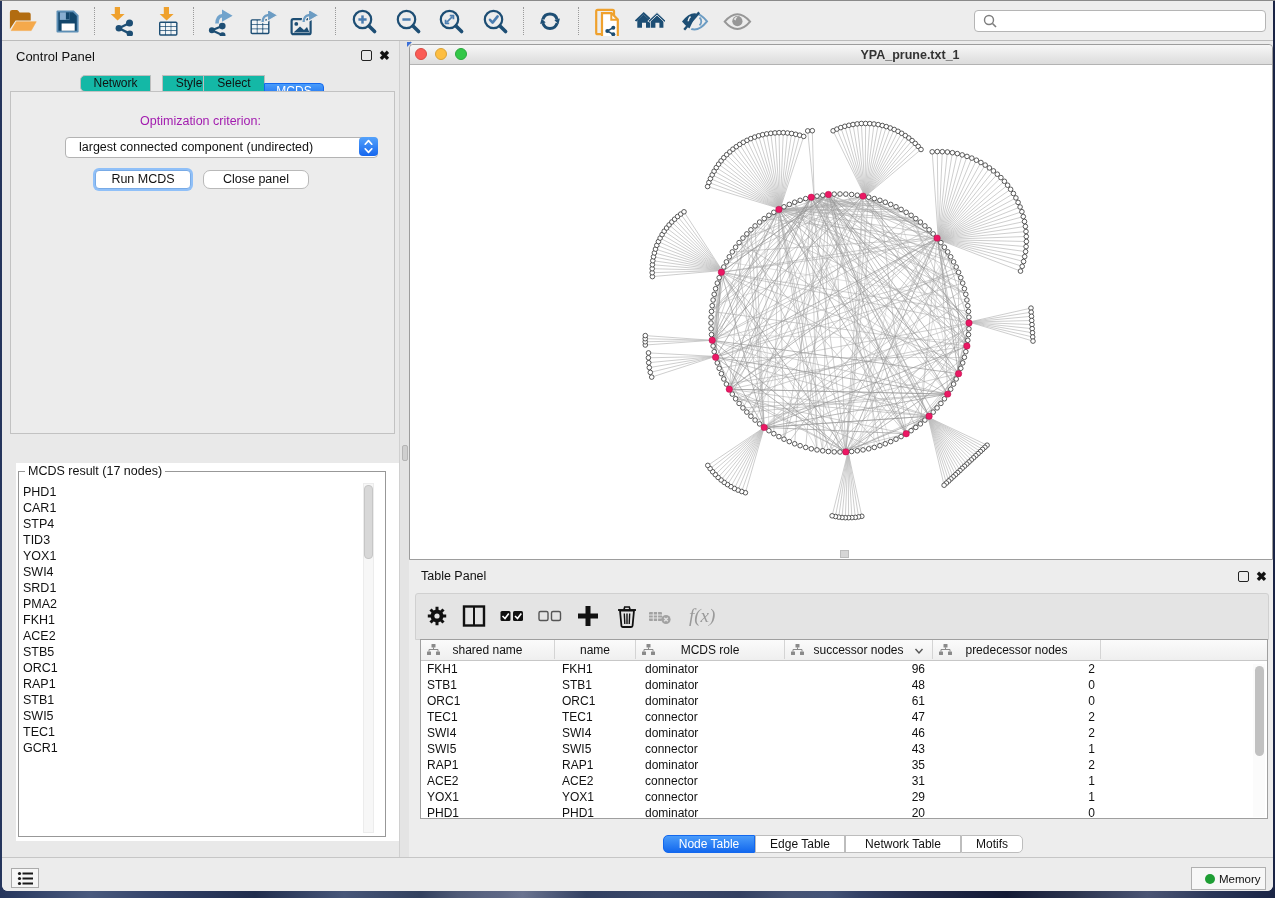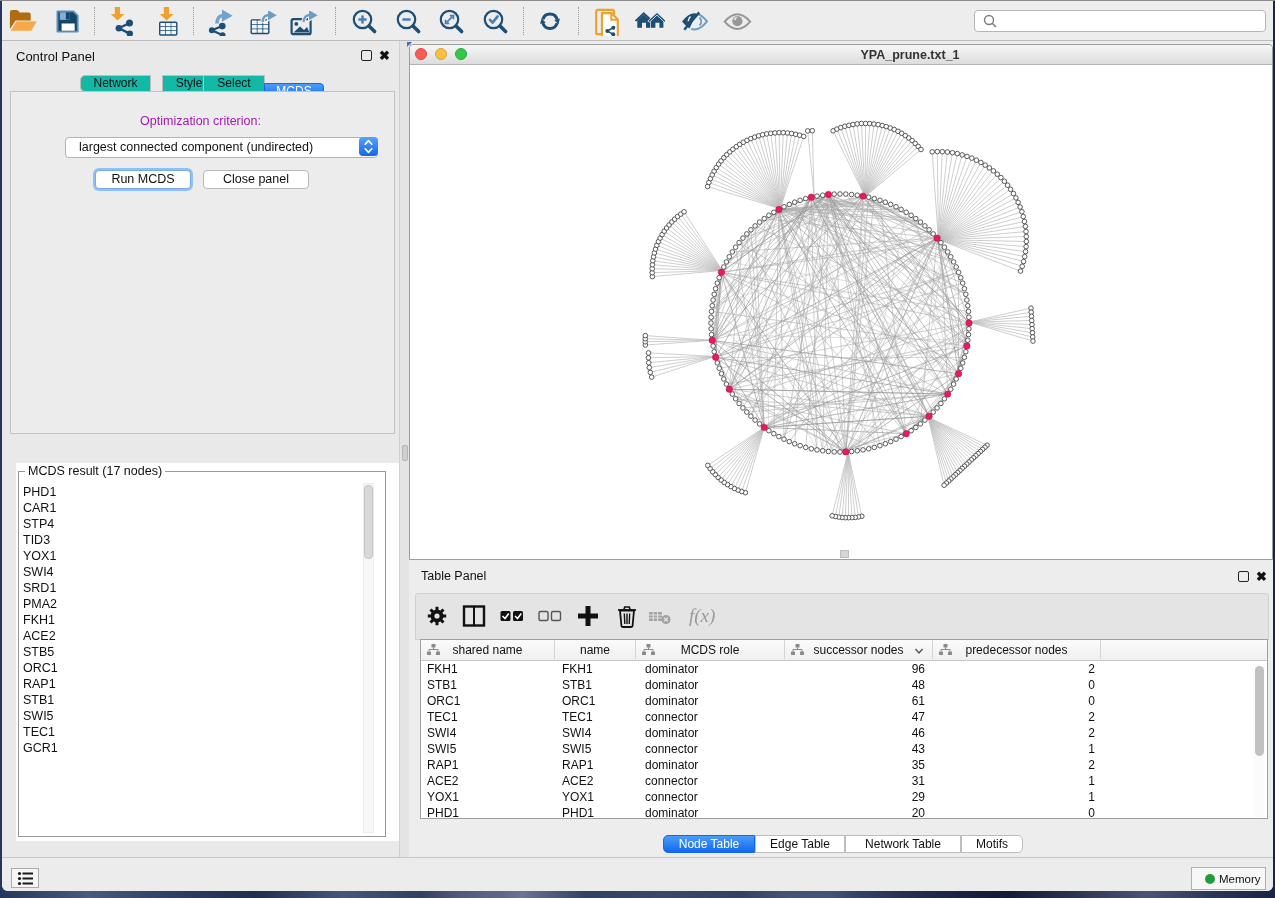--- a/index.html
+++ b/index.html
@@ -25,21 +25,21 @@
 .tab{position:absolute;top:0;height:15px;background:#14b8a6;border:1px solid #bdbdbd;font-size:12px;color:#111;text-align:center;line-height:15px;}
 #tab-mcds{background:linear-gradient(#4a9cfa,#1368ee);color:#fff;border-color:#1368ee;border-radius:0 4px 4px 0;}
 #tab-net{border-radius:5px 0 0 5px;}
 #tabpane{position:absolute;left:8px;top:50px;width:383px;height:341px;border:1px solid #c2c2c2;background:#ececec;}
 #optlabel{position:absolute;left:0;top:73px;width:397px;text-align:center;font-size:12.5px;color:#a21caf;}
 #combo{position:absolute;left:43px;top:96px;width:311px;height:19px;background:#fff;border:1px solid #b3b3b3;border-radius:4px;margin-left:20px;}
 #combo .txt{position:absolute;left:13px;top:2px;font-size:12.5px;color:#111;white-space:nowrap;}
 #combo .cap{position:absolute;right:-1px;top:-1px;width:19px;height:19px;background:linear-gradient(#54a2fb,#1566ee);border-radius:4px;}
 .btn{position:absolute;height:17px;background:#fff;border:1px solid #b9b9b9;border-radius:4px;font-size:12.5px;color:#111;text-align:center;line-height:17px;}
 #btn-run{left:93px;top:129px;width:94px;box-shadow:0 0 0 2px #90c0f8;border-color:#79abe6;}
-#btn-close{left:201px;top:129px;width:104px;}
+#btn-close{left:201px;top:129px;width:104px;border-radius:7px;}
 #mcds-white{position:absolute;left:14px;top:422px;width:384px;height:378px;background:#fff;}
 #mcds-fs{position:absolute;left:2px;top:8px;width:366px;height:364px;border:1px solid #989898;}
 #mcds-label{position:absolute;left:6px;top:-8px;background:#fff;padding:0 3px;font-size:12.5px;color:#111;white-space:nowrap;}
 #mcds-list{position:absolute;left:7px;top:21px;font-size:12.5px;color:#111;line-height:16px;}
 #mcds-sb{position:absolute;left:347px;top:20px;width:9px;height:348px;background:#f7f7f7;border:1px solid #ececec;}
 #mcds-thumb{position:absolute;left:0px;top:1px;width:7px;height:72px;background:#d8d8d8;border:1px solid #c6c6c6;border-radius:4px;}
 
 #vdiv{position:absolute;left:397px;top:41px;width:10px;height:816px;background:#e4e4e4;border-left:1px solid #d0d0d0;border-right:1px solid #c8c8c8;}
 #vdiv-h{position:absolute;left:2px;top:404px;width:4px;height:14px;background:#cfcfcf;border:1px solid #b5b5b5;border-radius:2px;}
 

